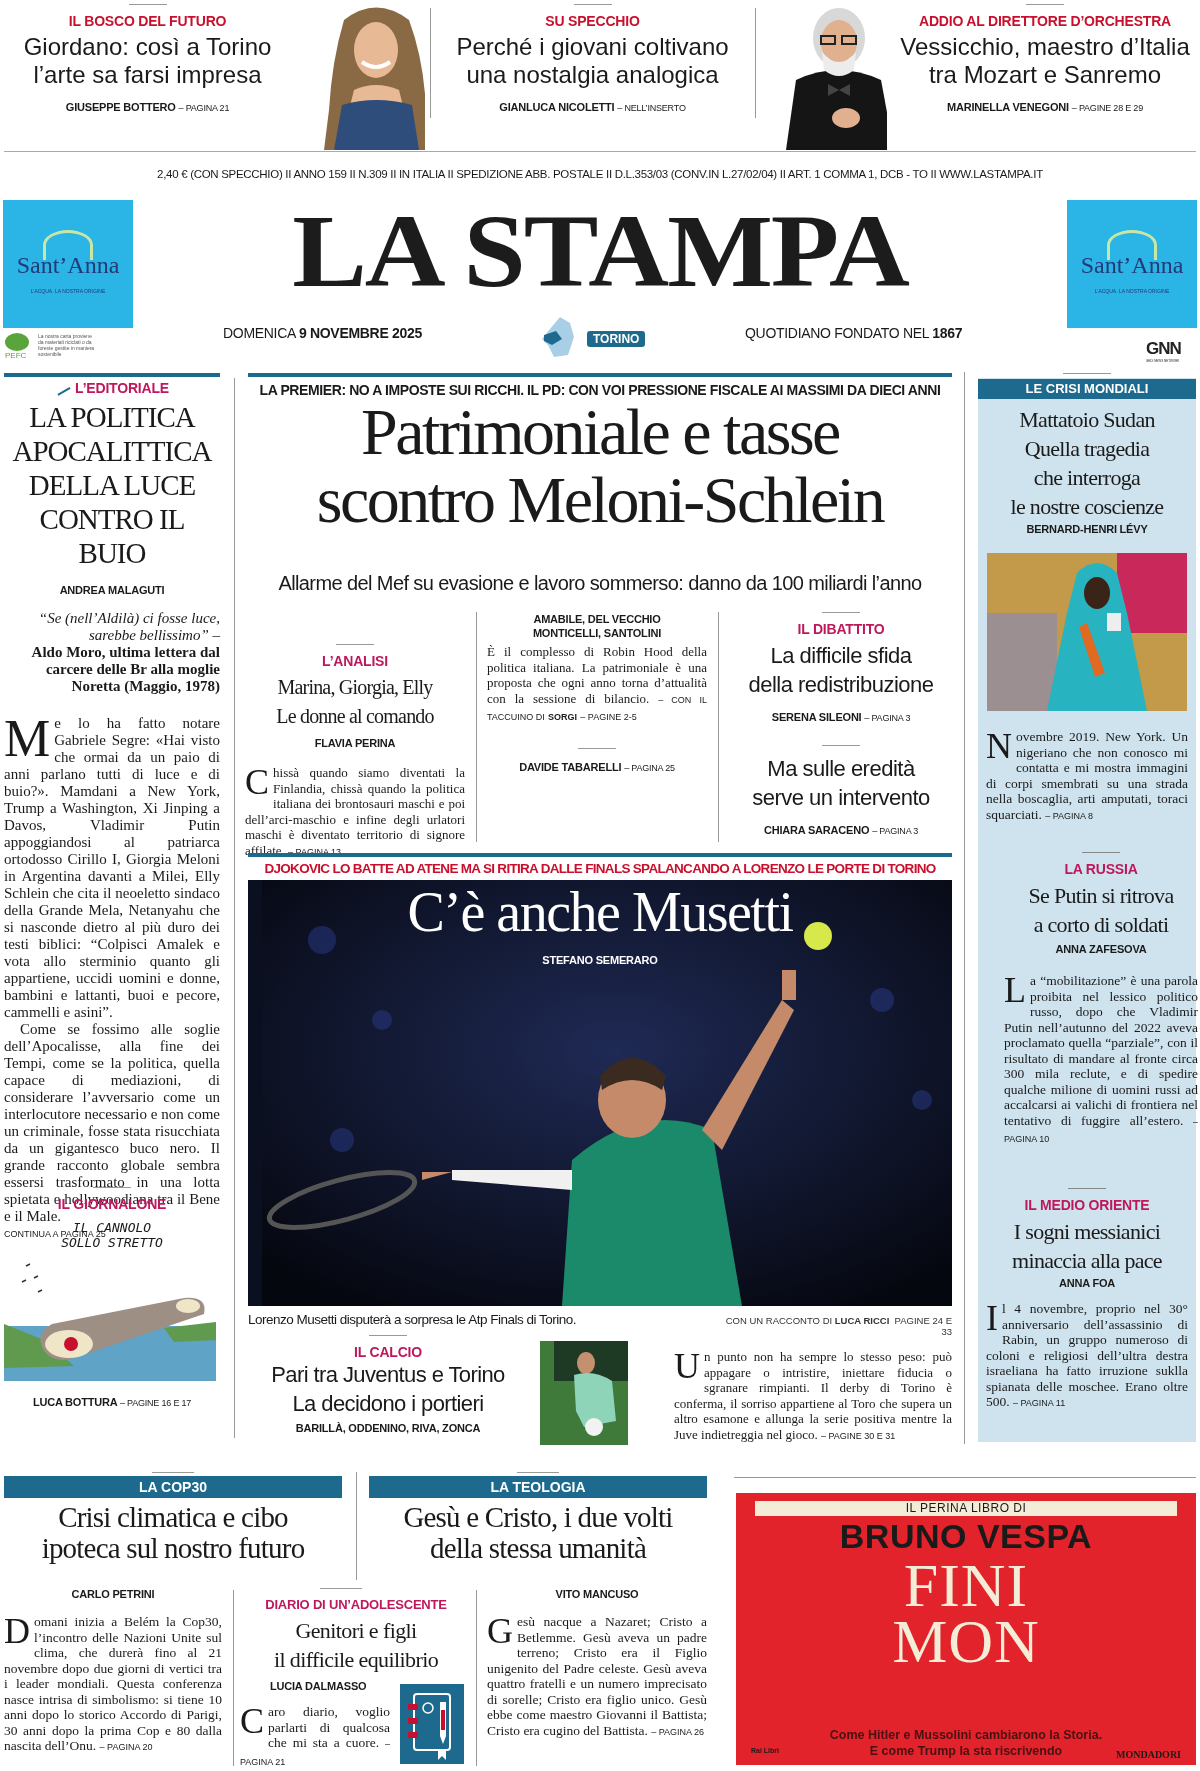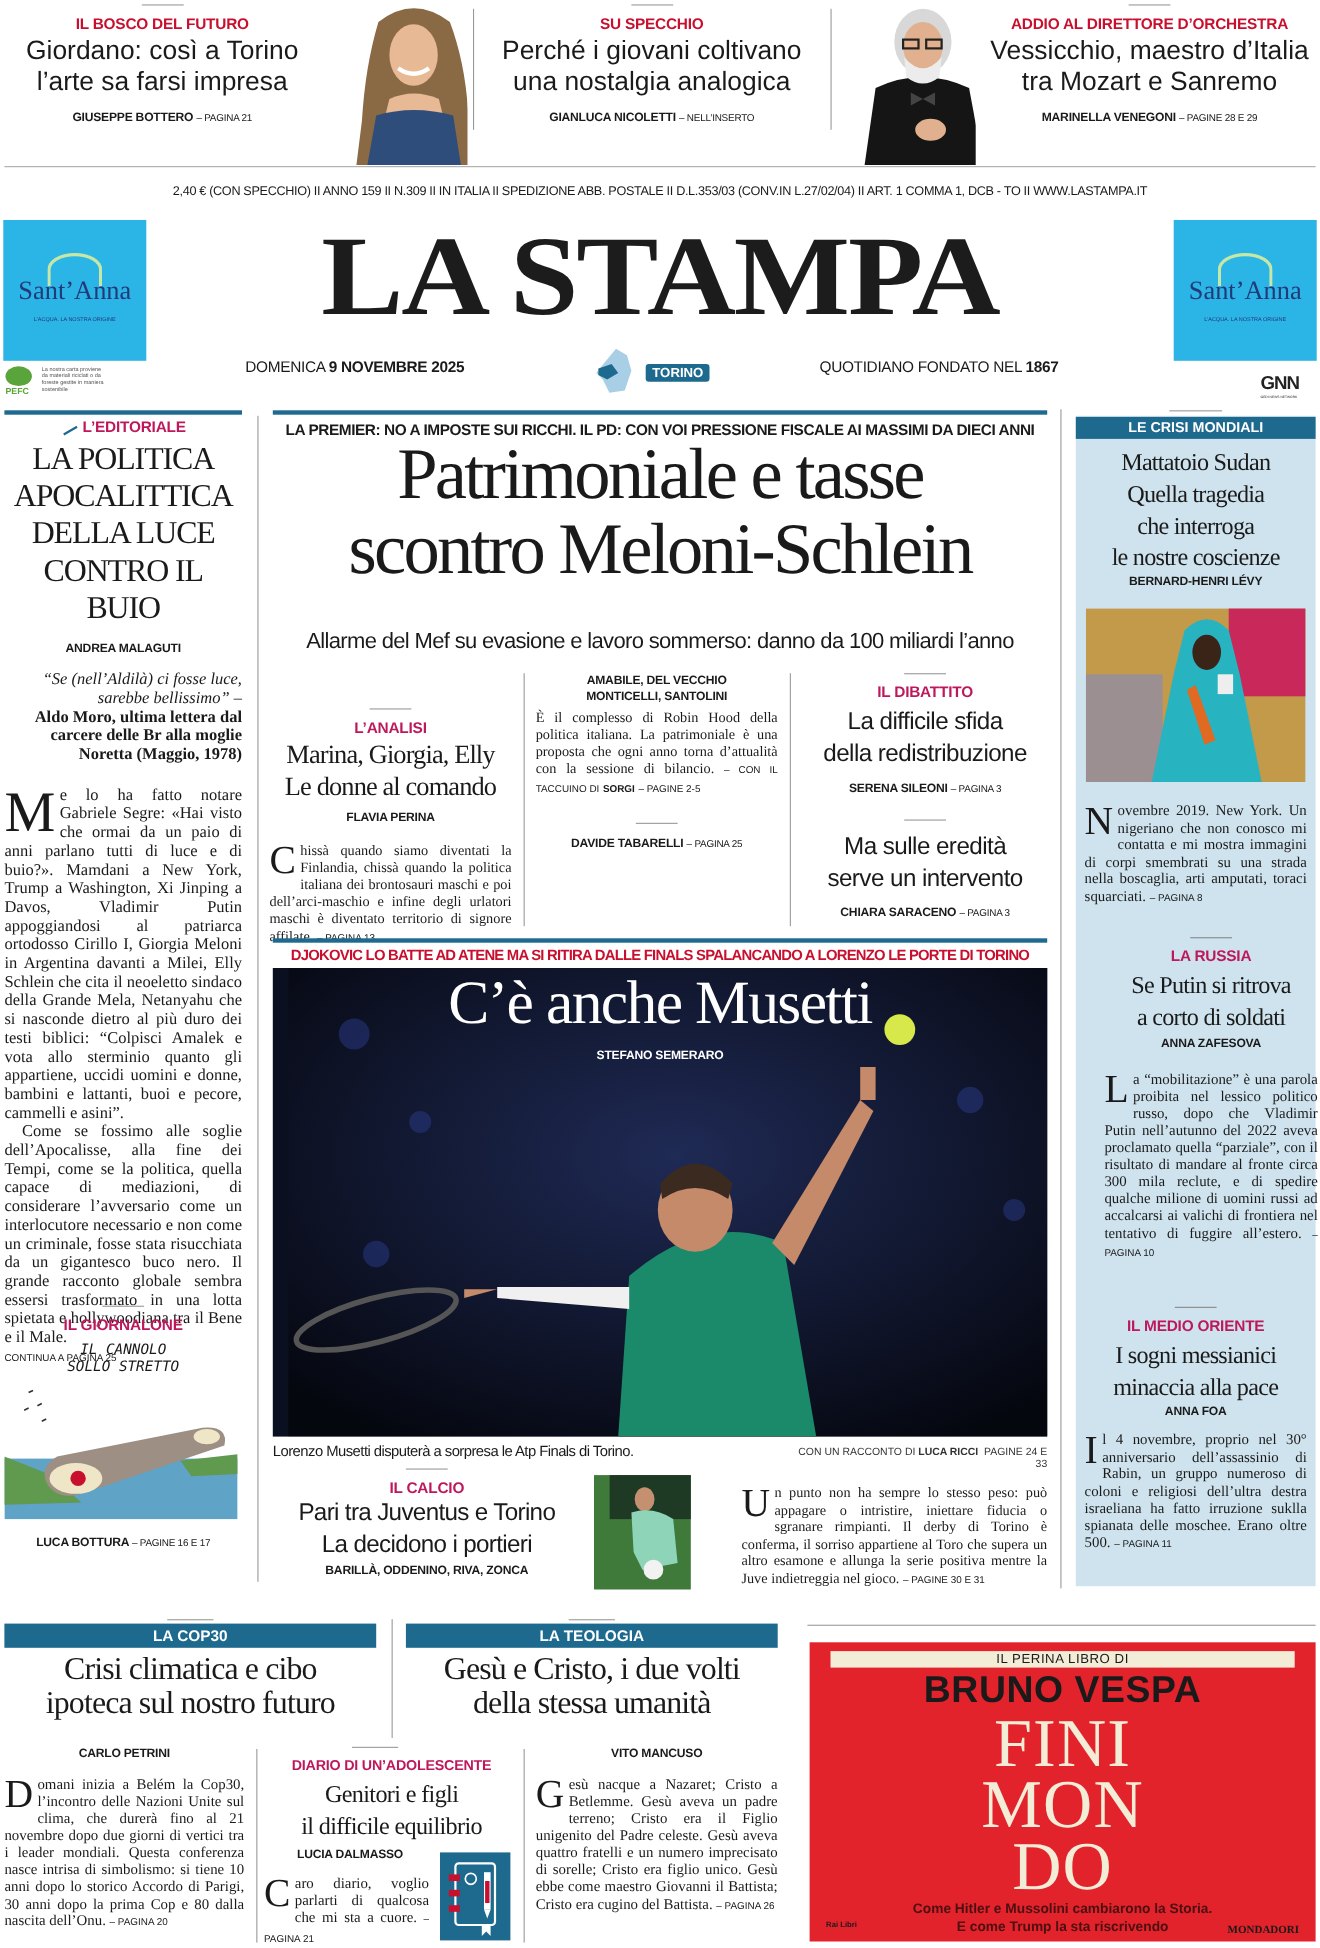--- a/index.html
+++ b/index.html
@@ -111,21 +111,21 @@
       <path d="M4 20 L16 16 L22 24 L12 30 L4 26Z" fill="#1d6a8e"></path>
     </svg>
 </div>
 <div class="abs" style="left:587px;top:331px;background:#1d6a8e;color:#fff;font-weight:700;font-size:12px;padding:1px 6px;border-radius:3px;">TORINO</div>
 <div class="abs" style="left:745px;top:325px;font-size:14px;letter-spacing:-0.3px;">
   <span>QUOTIDIANO FONDATO NEL</span> <b>1867</b>
 </div>
 
 <div class="abs" style="left:5px;top:333px;width:25px;height:30px;">
   <div style="width:24px;height:18px;border-radius:50%;background:#5aa53b;"></div>
-  <div style="font-size:8px;font-weight:700;color:#5aa53b;">PEFC</div>
+  <div style="font-size:8px;font-weight:400;color:#5aa53b;">PEFC</div>
 </div>
 <div class="abs" style="left:38px;top:333px;width:60px;font-size:5px;line-height:6px;color:#555;">La nostra carta proviene da materiali riciclati o da foreste gestite in maniera sostenibile</div>
 <div class="abs" style="left:1146px;top:339px;">
   <div style="font-size:17px;font-weight:700;color:#222;letter-spacing:-1px;">GNN</div>
   <div style="font-size:3px;">GEDI NEWS NETWORK</div>
 </div>
 
 <div class="blue-bar" style="left:4px;top:373px;width:216px;"></div>
 <div class="vrule" style="left:234px;top:378px;height:1060px;"></div>
 <div class="abs" style="left:4px;top:380px;width:216px;">
@@ -175,21 +175,21 @@
 <div class="abs center" style="left:248px;top:382px;width:704px;font-weight:700;font-size:14px;letter-spacing:-0.4px;">LA PREMIER: NO A IMPOSTE SUI RICCHI. IL PD: CON VOI PRESSIONE FISCALE AI MASSIMI DA DIECI ANNI</div>
 <div class="abs center serif" style="left:244px;top:398px;width:712px;font-size:66px;line-height:68px;letter-spacing:-2.5px;">
   <div>Patrimoniale e tasse</div>
     <div>scontro Meloni-Schlein</div>
 </div>
 <div class="abs center" style="left:244px;top:572px;width:712px;font-size:20px;letter-spacing:-0.6px;">Allarme del Mef su evasione e lavoro sommerso: danno da 100 miliardi l’anno</div>
 
 <div class="abs" style="left:245px;top:644px;width:220px;">
   <div class="rule-short" style="width:38px;height:1px;background:#999;"></div>
   <div class="center kicker blue" style="font-size:14px;margin-top:8px;">L’ANALISI</div>
-  <div class="center serif" style="font-size:24px;line-height:29px;margin-top:4px;letter-spacing:-0.8px;">
+  <div class="center serif" style="font-size:20px;line-height:29px;margin-top:4px;letter-spacing:-0.8px;">
     <div>Marina, Giorgia, Elly</div>
       <div>Le donne al comando</div>
   </div>
   <div class="center byline" style="margin-top:6px;">FLAVIA PERINA</div>
   <div class="body-text" style="margin-top:16px;font-size:13px;line-height:15.5px;">
     <span class="dropcap" style="font-size:36px;line-height:30px;">C</span><span>hissà quando siamo diventati la Finlandia, chissà quando la politica italiana dei brontosauri maschi e poi dell’arci-maschio e infine degli urlatori maschi è diventato territorio di signore affilate.</span> <span class="pgref">– PAGINA 13</span>
   </div>
 </div>
 <div class="vrule" style="left:476px;top:612px;height:230px;"></div>
 
@@ -394,21 +394,20 @@
   </svg>
 </div>
 
 <div class="hrule" style="left:734px;top:1477px;width:462px;"></div>
 <div class="abs" style="left:736px;top:1493px;width:460px;height:272px;background:#e3232b;">
   <div class="abs center" style="left:19px;top:8px;width:422px;height:15px;line-height:15px;background:#f3ecd7;font-size:12px;letter-spacing:0.5px;">IL PERINA LIBRO DI</div>
   <div class="abs center" style="left:0;top:24px;width:460px;font-size:34px;font-weight:700;color:#1a1a1a;letter-spacing:0.5px;">BRUNO VESPA</div>
   <div class="abs center serif" style="left:0;top:64px;width:460px;font-size:62px;line-height:56px;color:#f3ecd7;letter-spacing:1px;">
     <div>FINI</div>
       <div>MON</div>
-      <div>DO</div>
   </div>
   <div class="abs center" style="left:0;top:234px;width:460px;font-size:12.5px;line-height:16px;font-weight:700;color:#4a1012;">
     <div>Come Hitler e Mussolini cambiarono la Storia.</div>
       <div>E come Trump la sta riscrivendo</div>
   </div>
   <div class="abs" style="left:15px;top:254px;font-size:7px;font-weight:700;color:#1a1a1a;">Rai Libri</div>
   <div class="abs" style="left:380px;top:256px;font-size:10px;font-weight:700;color:#1a1a1a;font-family:'Liberation Serif',serif;">MONDADORI</div>
 </div>
 
 </body></html>

